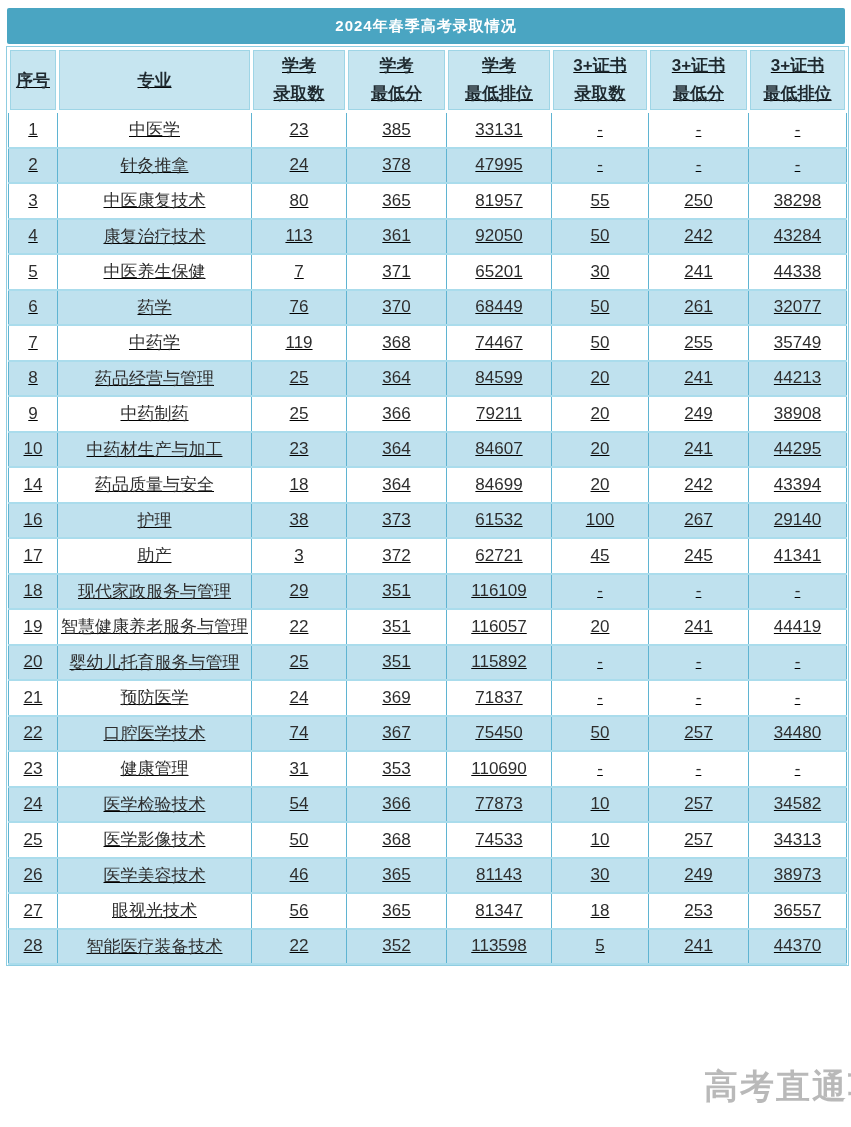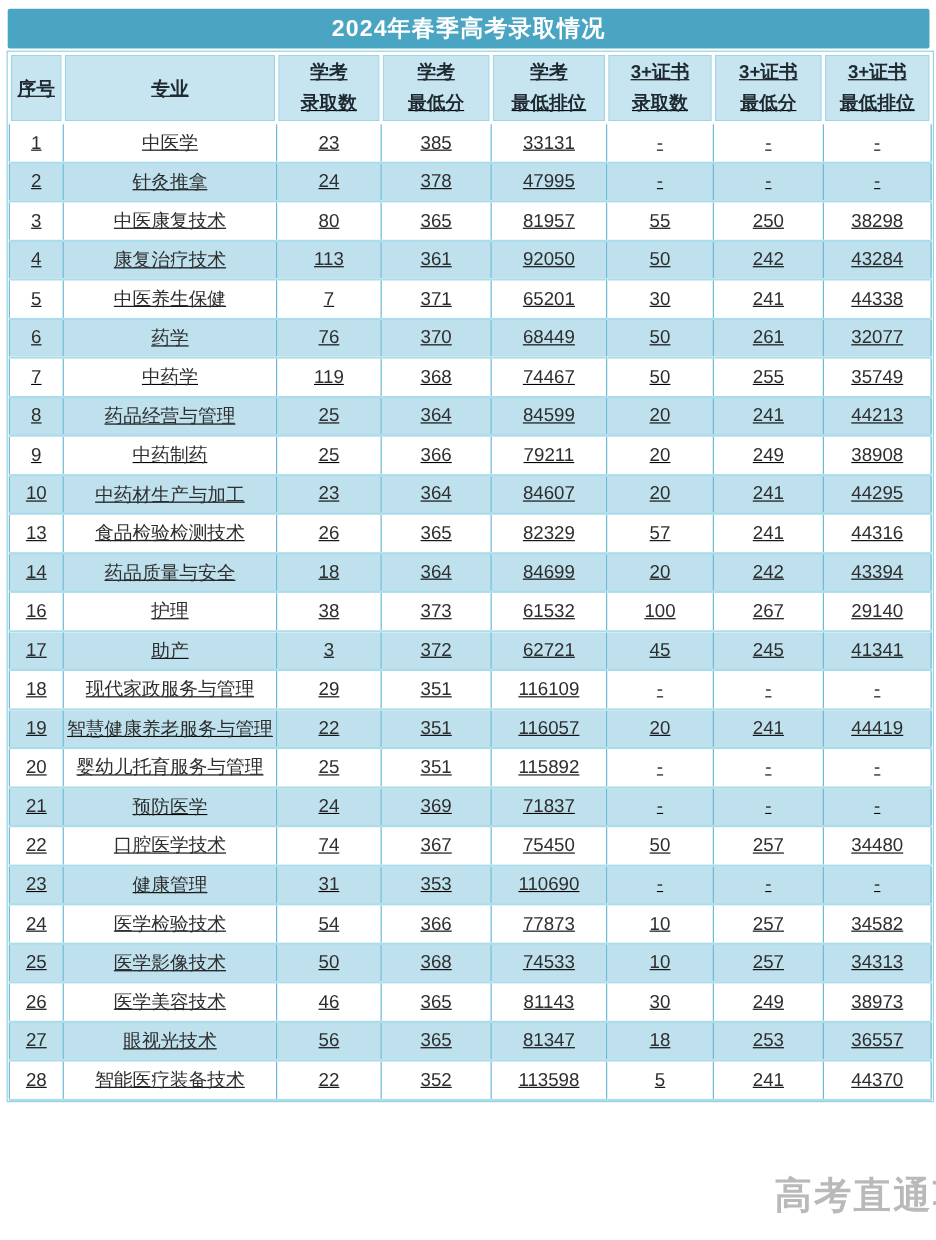--- a/index.html
+++ b/index.html
@@ -16,21 +16,21 @@
     position: absolute;
     left: 7px;
     top: 8px;
     width: 838px;
   }
   .title-bar {
     height: 36px;
     background: #4aa5c2;
     color: #ffffff;
     font-weight: bold;
-    font-size: 21px;
+    font-size: 15px;
     display: flex;
     align-items: center;
     justify-content: center;
     margin-bottom: 3px;
     border-radius: 2px;
     letter-spacing: 1px;
   }
   table {
     border-collapse: collapse;
     table-layout: fixed;
@@ -226,30 +226,20 @@
           <td>10</td>
           <td>中药材生产与加工</td>
           <td>23</td>
           <td>364</td>
           <td>84607</td>
           <td>20</td>
           <td>241</td>
           <td>44295</td>
         </tr>
         <tr>
-          <td>13</td>
-          <td>食品检验检测技术</td>
-          <td>26</td>
-          <td>365</td>
-          <td>82329</td>
-          <td>57</td>
-          <td>241</td>
-          <td>44316</td>
-        </tr>
-        <tr>
           <td>14</td>
           <td>药品质量与安全</td>
           <td>18</td>
           <td>364</td>
           <td>84699</td>
           <td>20</td>
           <td>242</td>
           <td>43394</td>
         </tr>
         <tr>

